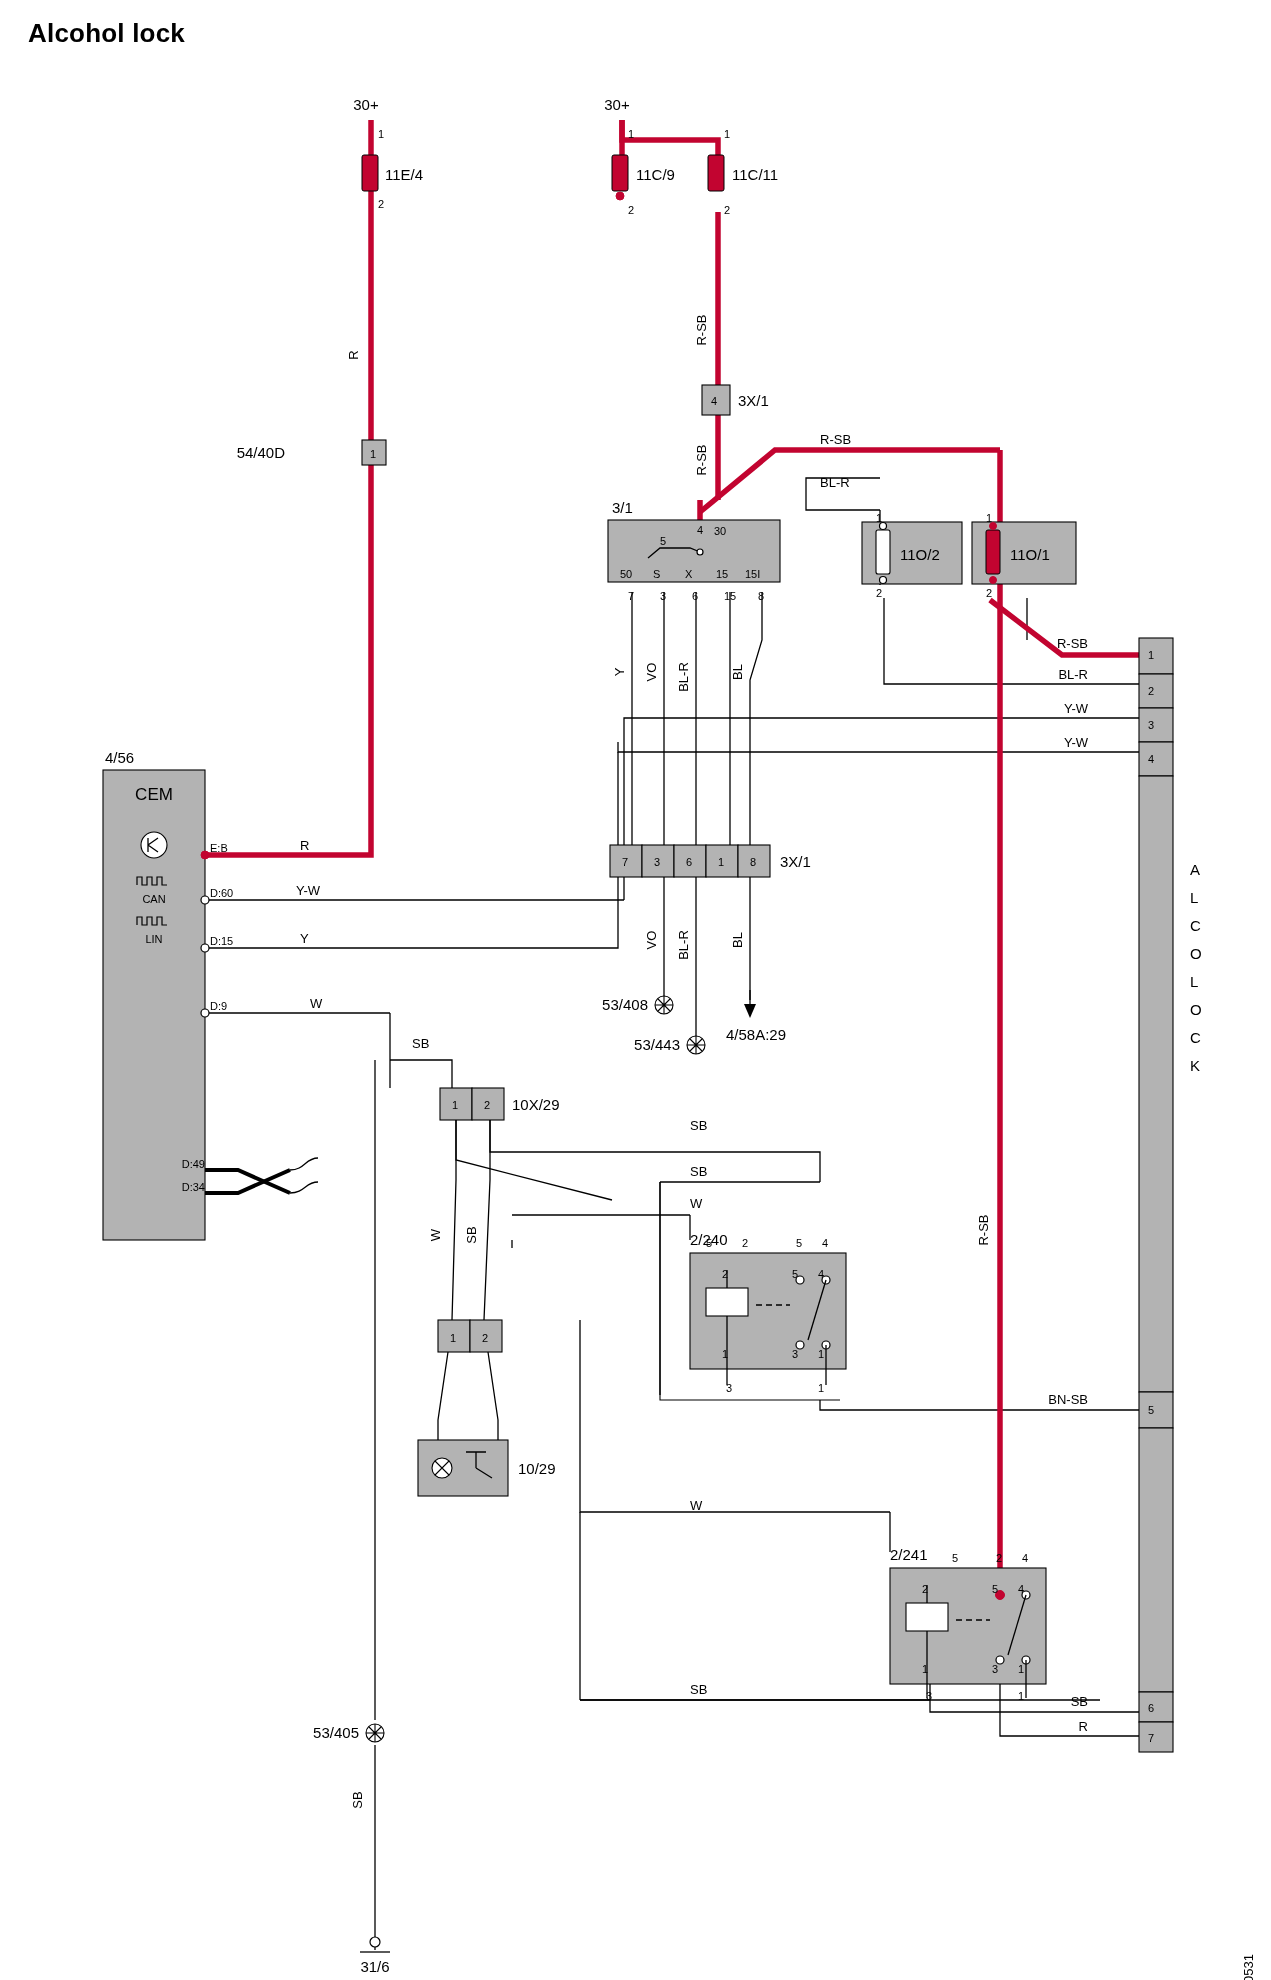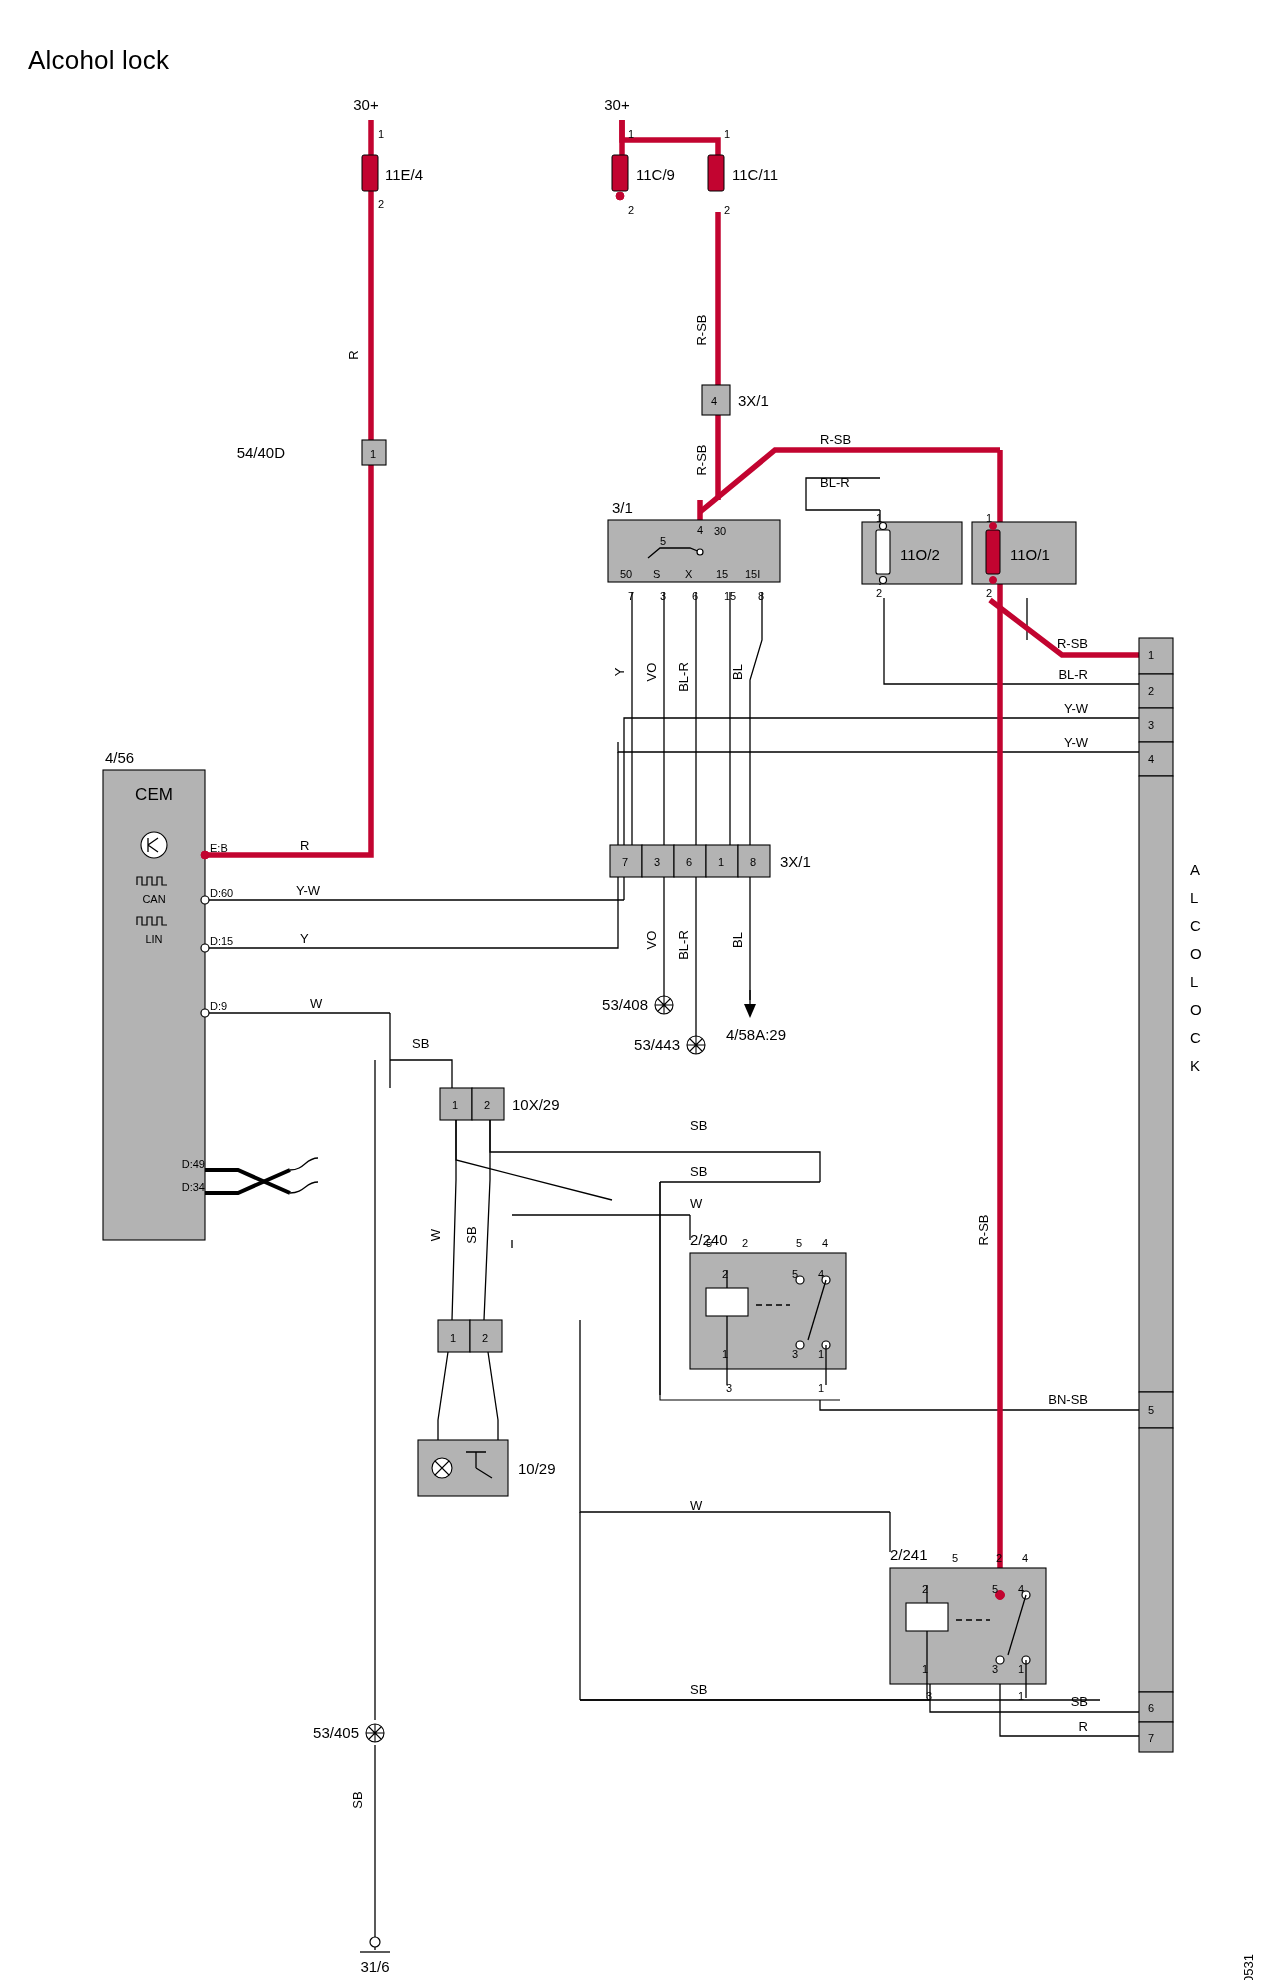--- a/index.html
+++ b/index.html
@@ -13,24 +13,23 @@
     height: 1980px;
     background: #ffffff;
     font-family: "Liberation Sans", sans-serif;
     overflow: hidden;
   }
   #title {
     position: absolute;
     left: 28px;
     top: 18px;
     font-size: 26px;
-    font-weight: normal;
+    font-weight: bold;
     color: #000;
     letter-spacing: 0.2px;
-    margin-top: 27px;
   }
   svg#diagram {
     position: absolute;
     left: 0;
     top: 0;
     width: 1271px;
     height: 1980px;
   }
   .lbl {
     font-family: "Liberation Sans", sans-serif;

